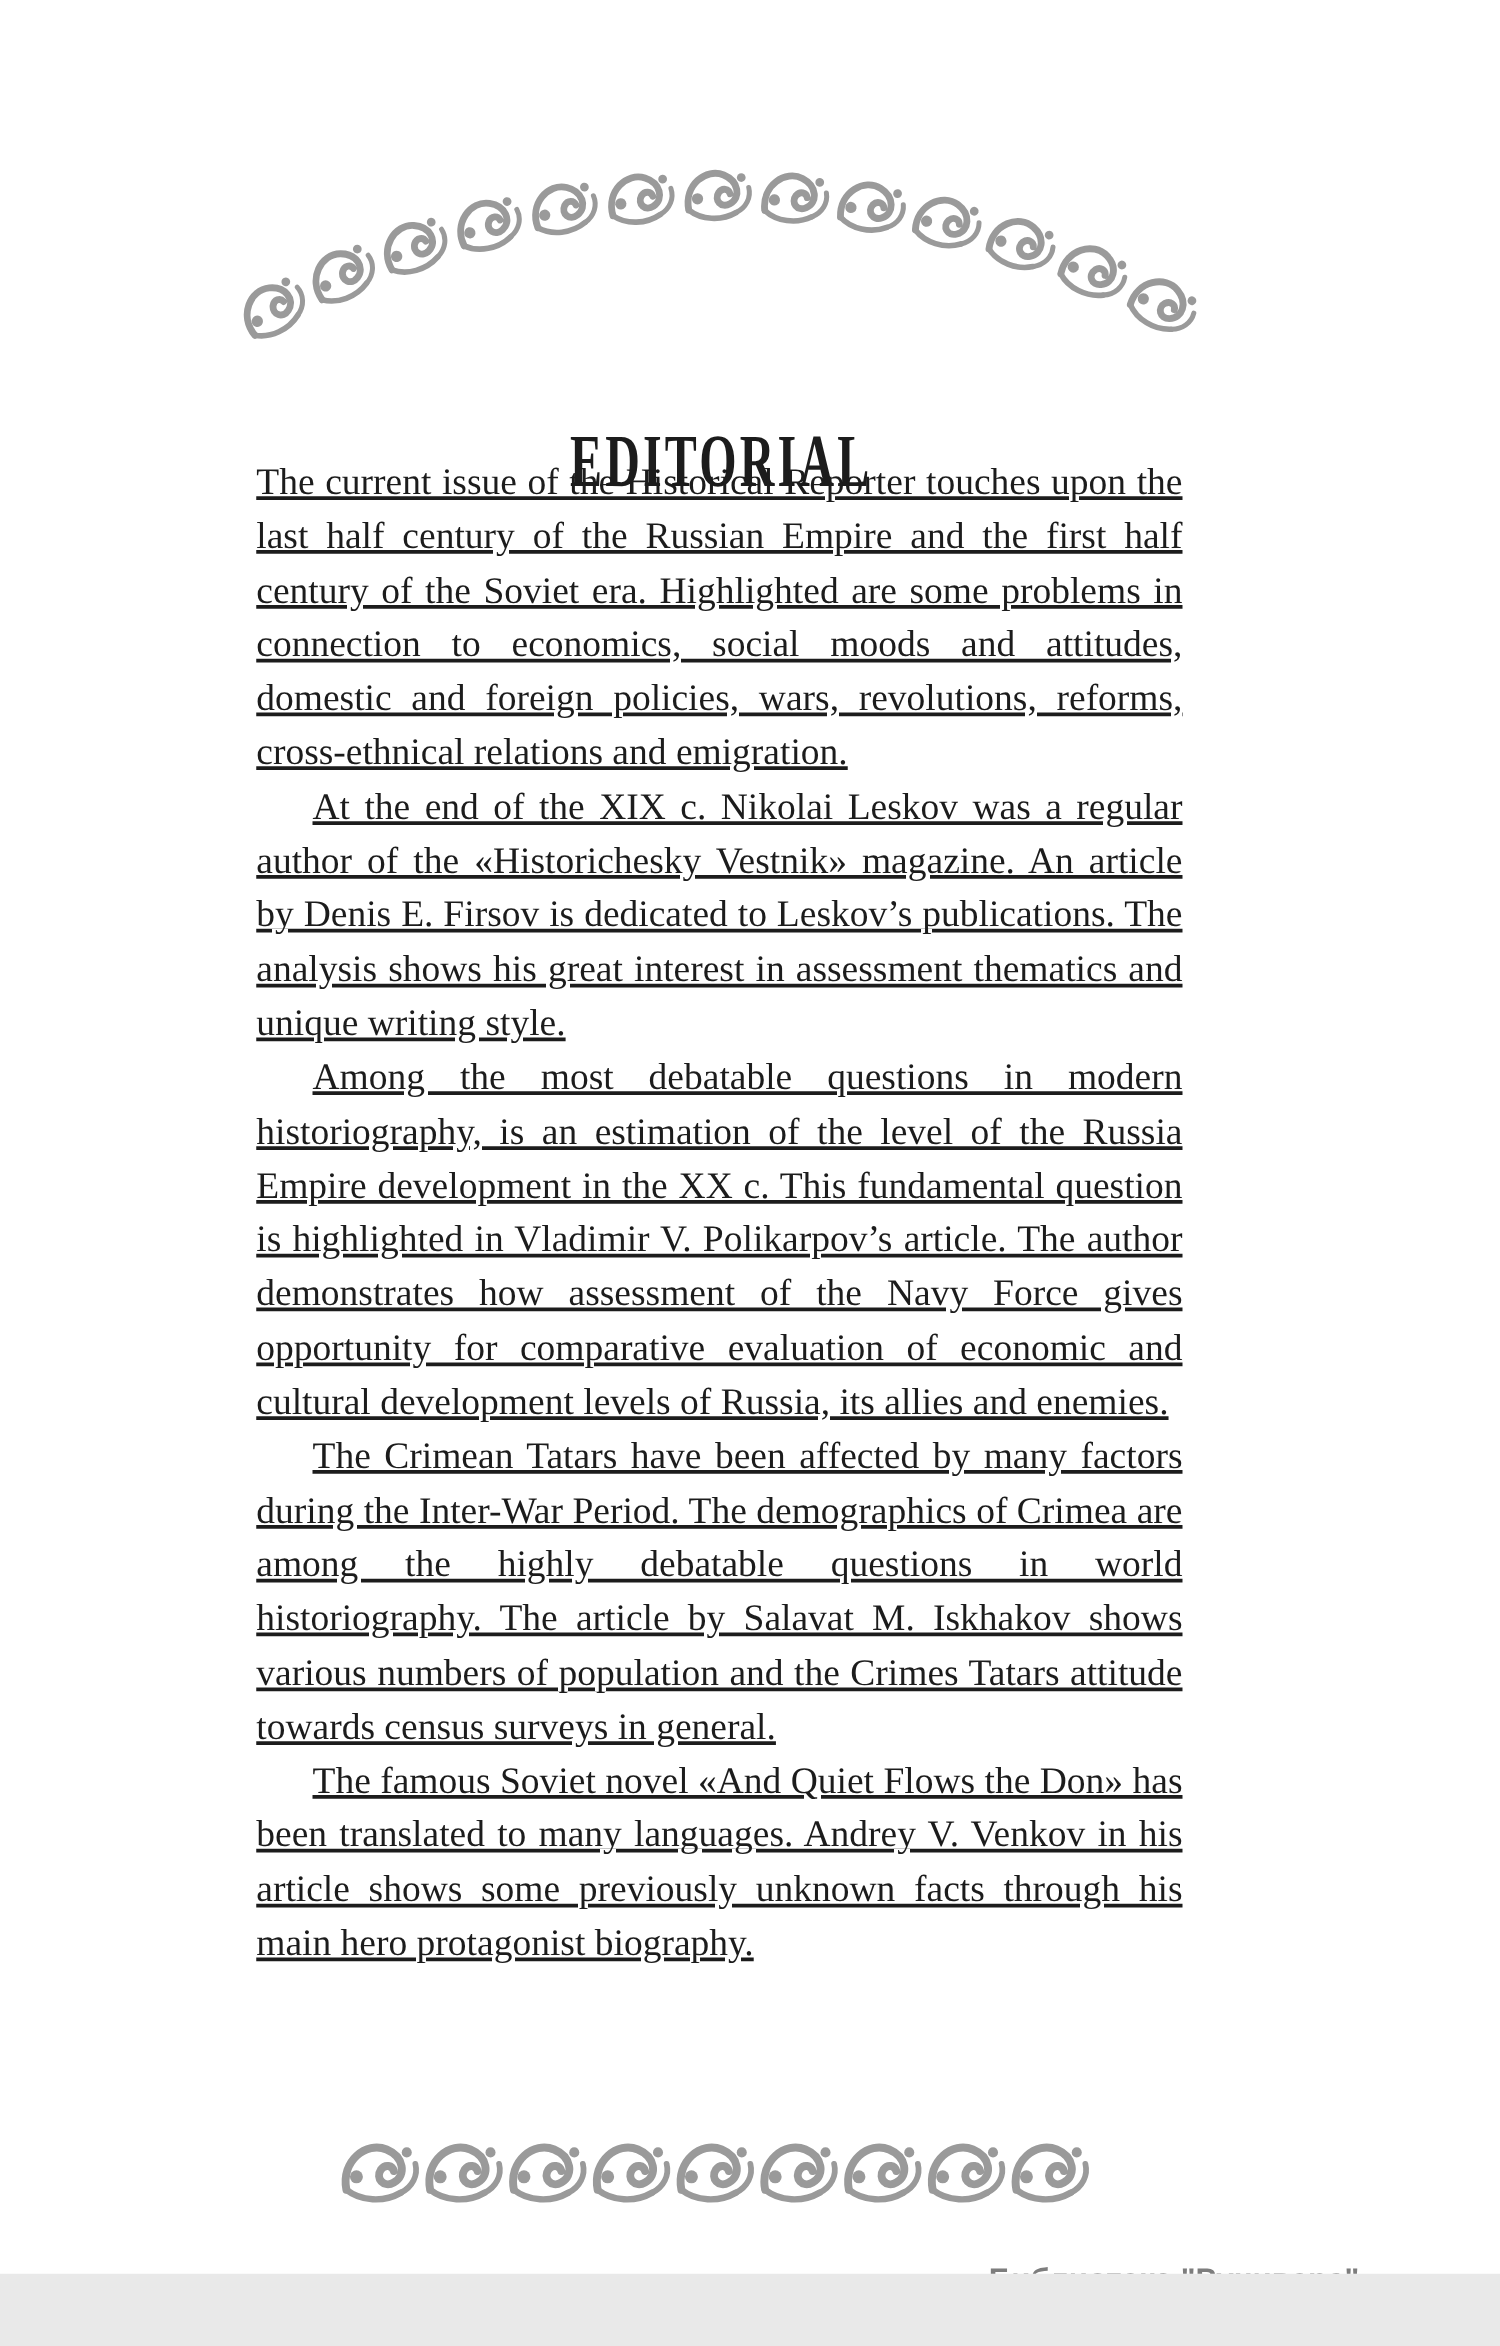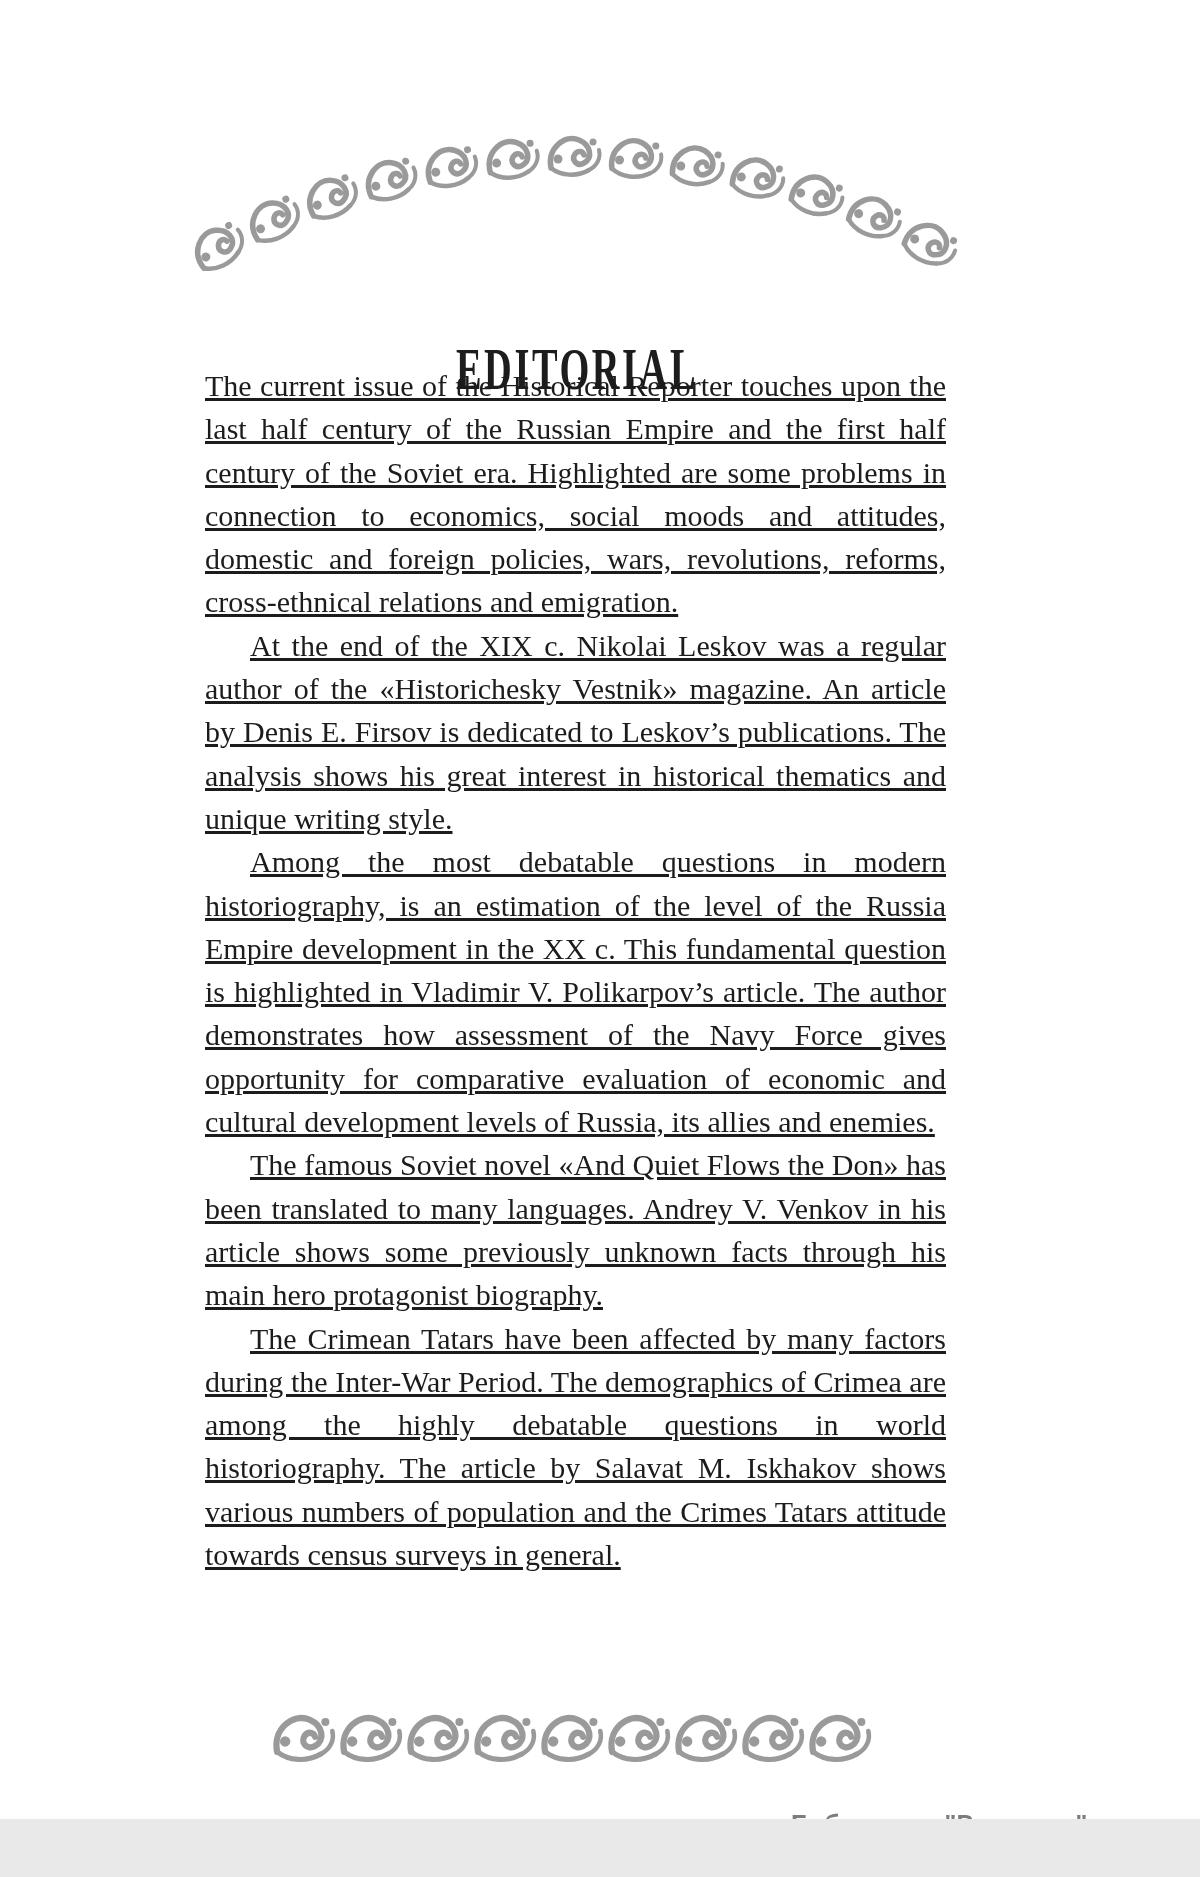--- a/index.html
+++ b/index.html
@@ -92,24 +92,24 @@
     <use href="#scroll-motif" transform="rotate(14.1 577 909) translate(577 156)"></use>
     <use href="#scroll-motif" transform="rotate(18.8 577 909) translate(577 156)"></use>
     <use href="#scroll-motif" transform="rotate(23.5 577 909) translate(577 156)"></use>
     <use href="#scroll-motif" transform="rotate(28.2 577 909) translate(577 156)"></use>
   </svg>
 
   <h1 class="page-title">EDITORIAL</h1>
 
   <div class="article-text">
       <p>The current issue of the Historical Reporter touches upon the last half century of the Russian Empire and the first half century of the Soviet era. Highlighted are some problems in connection to economics, social moods and attitudes, domestic and foreign policies, wars, revolutions, reforms, cross-ethnical relations and emigration.</p>
-      <p class="indent">At the end of the XIX c. Nikolai Leskov was a regular author of the «Historichesky Vestnik» magazine. An article by Denis E. Firsov is dedicated to Leskov’s publications. The analysis shows his great interest in historical thematics and unique writing style.</p>
+      <p class="indent">At the end of the XIX c. Nikolai Leskov was a regular author of the «Historichesky Vestnik» magazine. An article by Denis E. Firsov is dedicated to Leskov’s publications. The analysis shows his great interest in assessment thematics and unique writing style.</p>
       <p class="indent">Among the most debatable questions in modern historiography, is an estimation of the level of the Russia Empire development in the XX c. This fundamental question is highlighted in Vladimir V. Polikarpov’s article. The author demonstrates how assessment of the Navy Force gives opportunity for comparative evaluation of economic and cultural development levels of Russia, its allies and enemies.</p>
+      <p class="indent">The Crimean Tatars have been affected by many factors during the Inter-War Period. The demographics of Crimea are among the highly debatable questions in world historiography. The article by Salavat M. Iskhakov shows various numbers of population and the Crimes Tatars attitude towards census surveys in general.</p>
       <p class="indent">The famous Soviet novel «And Quiet Flows the Don» has been translated to many languages. Andrey V. Venkov in his article shows some previously unknown facts through his main hero protagonist biography.</p>
-      <p class="indent">The Crimean Tatars have been affected by many factors during the Inter-War Period. The demographics of Crimea are among the highly debatable questions in world historiography. The article by Salavat M. Iskhakov shows various numbers of population and the Crimes Tatars attitude towards census surveys in general.</p>
     </div>
 
   <svg class="ornament bottom" viewBox="0 0 1200 90" xmlns="http://www.w3.org/2000/svg" aria-hidden="true">
     <use href="#scroll-motif" transform="translate(307 38) scale(1.15)"></use>
     <use href="#scroll-motif" transform="translate(374 38) scale(1.15)"></use>
     <use href="#scroll-motif" transform="translate(441 38) scale(1.15)"></use>
     <use href="#scroll-motif" transform="translate(508 38) scale(1.15)"></use>
     <use href="#scroll-motif" transform="translate(575 38) scale(1.15)"></use>
     <use href="#scroll-motif" transform="translate(642 38) scale(1.15)"></use>
     <use href="#scroll-motif" transform="translate(709 38) scale(1.15)"></use>

